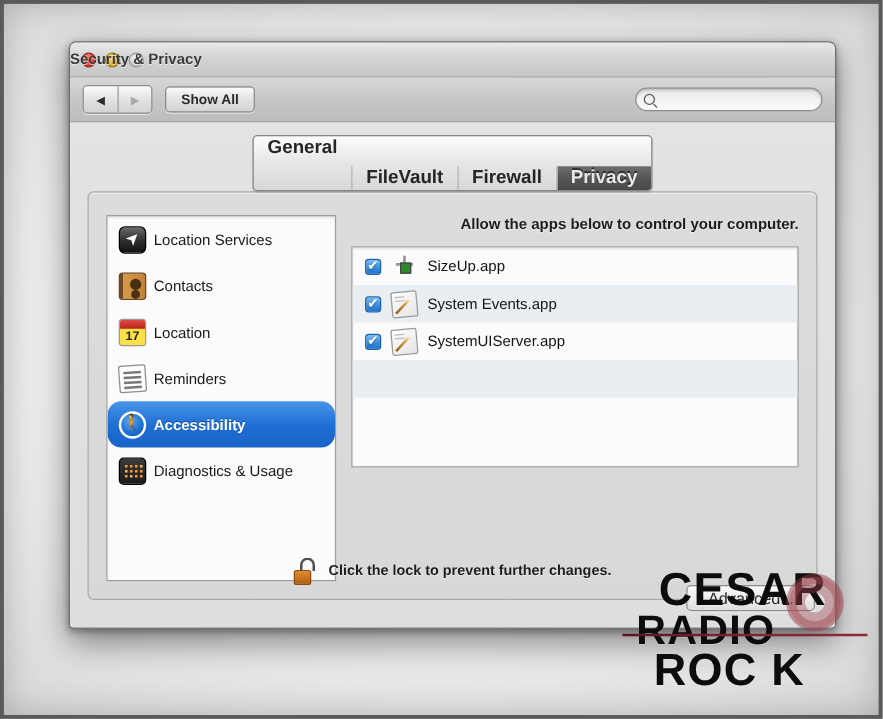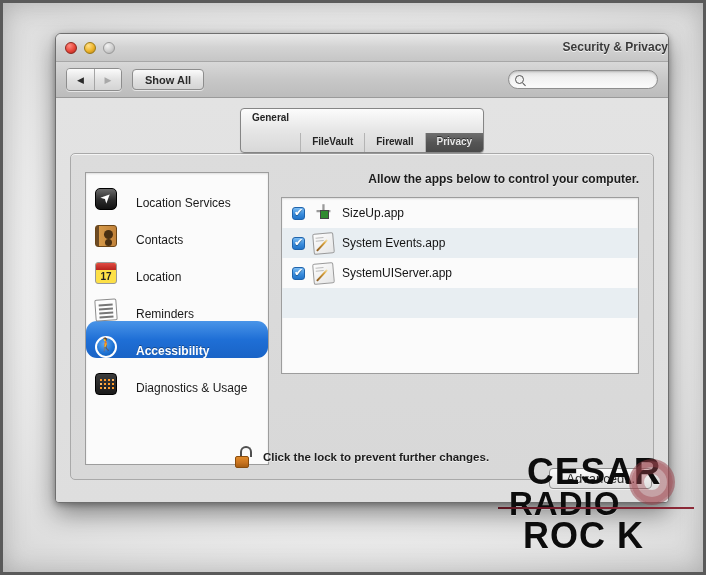--- a/index.html
+++ b/index.html
@@ -44,21 +44,21 @@
   
   #titlebar {
     height: 28px;
     background: linear-gradient(to bottom, #e9e9e9 0%, #d3d3d3 48%, #c6c6c6 100%);
     border-bottom: 1px solid #a7a7a7;
     position: relative;
   }
   #title-text {
     position: absolute;
     left: 0; right: 0; top: 6px;
-    text-align: right;
+    text-align: left;
     font-size: 12px;
     font-weight: bold;
     color: #3a3a3a;
     text-shadow: 0 1px 0 rgba(255,255,255,.75);
   }
   .lights { position: absolute; left: 9px; top: 8px; display: flex; gap: 7px; }
   .light { width: 12px; height: 12px; border-radius: 50%; }
   .light.close { background: radial-gradient(circle at 35% 28%, #ff8a80 0%, #e8463a 55%, #a8241c 100%); border:1px solid #8d261d; }
   .light.min   { background: radial-gradient(circle at 35% 28%, #ffe08a 0%, #eeb42a 55%, #b07d12 100%); border:1px solid #9b7a16; }
   .light.zoom  { background: radial-gradient(circle at 35% 28%, #f2f2f2 0%, #cfcfcf 55%, #a9a9a9 100%); border:1px solid #999; }
@@ -131,21 +131,21 @@
   #tabs {
     display: flex;
     border: 1px solid #858585;
     border-radius: 4px;
     overflow: hidden;
     background: linear-gradient(to bottom, #fcfcfc 0%, #e6e6e6 50%, #d8d8d8 100%);
     box-shadow: 0 1px 1px rgba(0,0,0,.12);
   }
   .tab {
     padding: 2px 11px 3px;
-    font-size: 10px; font-weight: bold; color: #252525;
+    font-size: 15px; font-weight: bold; color: #252525;
     line-height: 14px;
   }
   .tab + .tab { border-left: 1px solid #b4b4b4; margin-top: 24px; }
   .tab.active {
     background: linear-gradient(to bottom, #6f6f6f 0%, #555 50%, #4a4a4a 100%);
     color: #e8e8e8;
     text-shadow: 0 -1px 0 rgba(0,0,0,.55);
   }
 
   
@@ -166,23 +166,23 @@
   #sidebar {
     width: 184px;
     background: #fbfbfb;
     border: 1px solid #9d9d9d;
     box-shadow: inset 0 1px 2px rgba(0,0,0,.12);
     overflow: hidden;
   }
   .side-item {
     height: 37px;
     display: flex;
-    align-items: flex-end;
+    align-items: center;
     padding-left: 9px;
-    gap: 19px;
+    gap: 6px;
   }
   .side-item.selected {
     background: linear-gradient(to bottom, #4a95e8 0%, #1f6fd6 50%, #1963c6 100%);
     border-radius: 11px;
   }
   .side-label { font-size: 12px; color: #1a1a1a; }
   .side-item.selected .side-label { color: #fff; font-weight: bold; text-shadow: 0 -1px 0 rgba(0,0,0,.35); }
 
   .sicon { width: 22px; height: 22px; flex: none; position: relative; }
 

